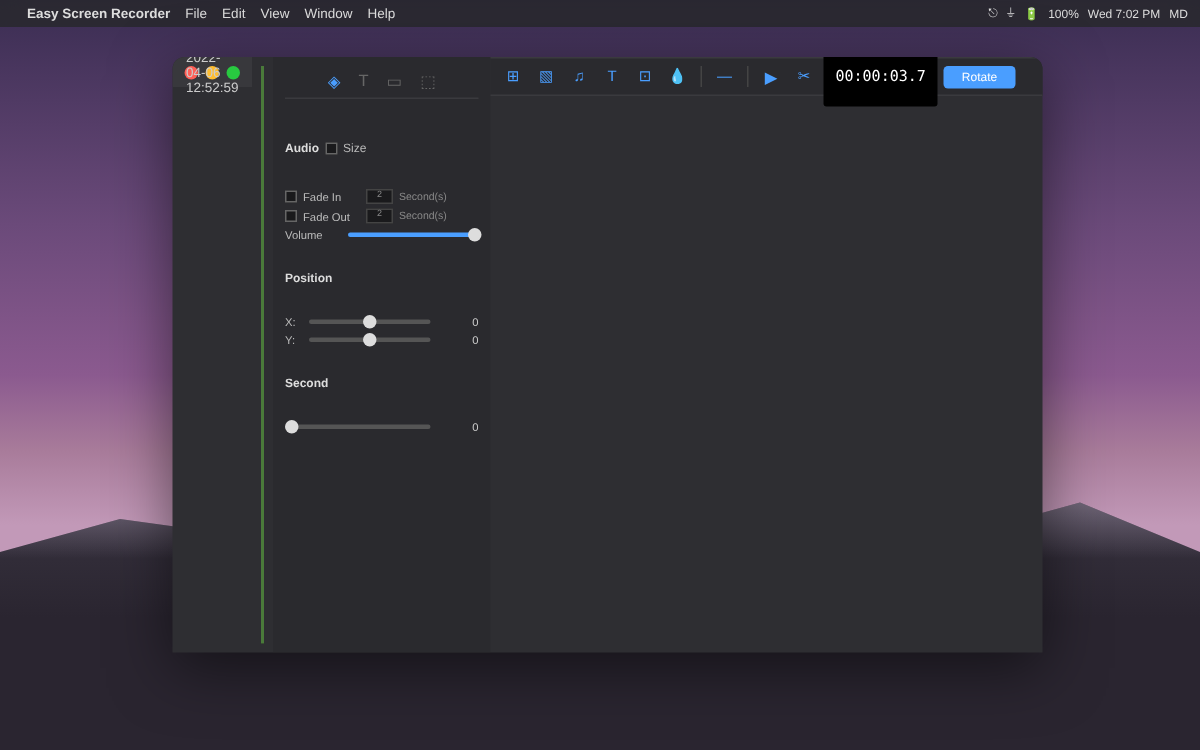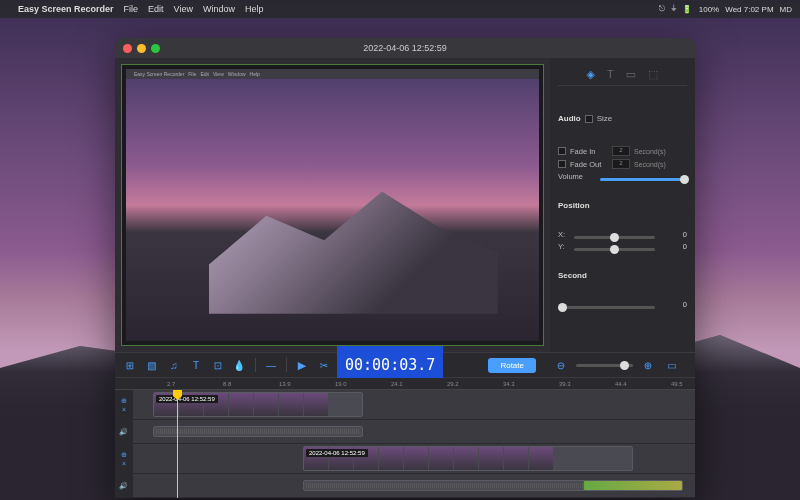--- a/index.html
+++ b/index.html
@@ -5,21 +5,21 @@
 *{margin:0;padding:0;box-sizing:border-box;font-family:-apple-system,BlinkMacSystemFont,sans-serif}
 body{width:800px;height:500px;overflow:hidden;background:linear-gradient(180deg,#3a2d52 0%,#6b4a7a 30%,#8b5a8f 50%,#a87b9a 60%,#c299b8 70%);position:relative}
 .desktop-mountains{position:absolute;bottom:0;left:0;right:0;height:220px;background:linear-gradient(180deg,transparent 0%,#3a3542 20%,#2a2530 60%);clip-path:polygon(0 40%,10% 30%,20% 35%,30% 20%,40% 25%,50% 15%,60% 30%,70% 20%,80% 35%,90% 25%,100% 40%,100% 100%,0 100%)}
 .desktop-mountains::before{content:"";position:absolute;top:0;left:0;right:0;height:60%;background:linear-gradient(180deg,#d4c5d8 0%,#b8a8c0 30%,transparent 70%);opacity:0.6}
 .menubar{position:absolute;top:0;left:0;right:0;height:18px;background:rgba(40,40,45,0.85);display:flex;align-items:center;padding:0 8px;color:#ddd;font-size:9px;backdrop-filter:blur(10px)}
 .menubar .apple{font-size:11px;margin-right:10px}
 .menubar .app-name{font-weight:600;margin-right:10px}
 .menubar .menu-item{margin-right:10px;cursor:pointer}
 .menubar .right{margin-left:auto;display:flex;gap:6px;align-items:center}
 .menubar .right span{font-size:8px}
-.window{position:absolute;top:38px;left:115px;width:580px;height:460px;background:#2e2e32;border-radius:8px 8px 0 0;box-shadow:0 10px 40px rgba(0,0,0,0.5);display:flex;flex-direction:column;overflow:hidden}
+.window{position:absolute;top:38px;left:115px;width:580px;height:397px;background:#2e2e32;border-radius:8px 8px 0 0;box-shadow:0 10px 40px rgba(0,0,0,0.5);display:flex;flex-direction:row;overflow:hidden}
 .titlebar{height:20px;background:#38383c;display:flex;align-items:center;padding:0 8px;position:relative}
 .traffic{display:flex;gap:5px}
 .traffic div{width:9px;height:9px;border-radius:50%}
 .tl-close{background:#ff5f57}.tl-min{background:#ffbd2e}.tl-max{background:#28c940}
 .title{position:absolute;left:50%;transform:translateX(-50%);font-size:9px;color:#ccc}
 .main-row{display:flex;flex:1;min-height:0}
 .preview-col{flex:1;display:flex;flex-direction:column;padding:6px}
 .preview{flex:1;background:#1a1a1c;border:1px solid #4a7a3a;position:relative;overflow:hidden}
 .preview-inner{position:absolute;inset:4px;background:linear-gradient(180deg,#4a3d6a 0%,#8b5a8f 35%,#c47a9a 50%,#3a3540 60%,#2a2530 100%)}
 .preview-inner::after{content:"";position:absolute;top:45%;left:20%;right:10%;height:45%;background:linear-gradient(135deg,#b8a8c0 0%,#8a7a90 30%,#3a3540 70%);clip-path:polygon(0 60%,20% 20%,40% 40%,60% 0%,80% 30%,100% 50%,100% 100%,0 100%)}
@@ -28,31 +28,31 @@
 .panel-tabs{display:flex;gap:12px;justify-content:center;margin-bottom:8px;padding:4px 0;border-bottom:1px solid #3a3a3e}
 .panel-tabs span{font-size:11px;color:#666;cursor:pointer}
 .panel-tabs .active{color:#4a9eff}
 .panel-section{margin-bottom:8px}
 .panel-row{display:flex;align-items:center;margin:3px 0;gap:4px}
 .panel-label{width:38px;font-size:7.5px}
 .panel-head{font-size:8px;font-weight:600;color:#ddd;margin:20px 0}
 .checkbox{width:8px;height:8px;border:1px solid #666;background:#1a1a1c}
 .num-input{width:18px;height:10px;background:#1a1a1c;border:1px solid #444;color:#888;font-size:6px;text-align:center}
 .unit{font-size:7px;color:#888}
-.slider-row{display:flex;align-items:flex-end;gap:4px;margin:3px 0}
+.slider-row{display:flex;align-items:center;gap:4px;margin:3px 0}
 .slider-label{width:12px;font-size:7.5px}
 .slider{flex:1;height:3px;background:#4a9eff;position:relative;border-radius:2px}
 .slider.gray{background:#555}
 .slider-thumb{position:absolute;width:9px;height:9px;background:#ddd;border-radius:50%;top:-3px;cursor:pointer}
 .val{width:28px;text-align:right;font-size:7.5px;color:#ccc}
 .toolbar{height:26px;background:#2a2a2e;display:flex;align-items:center;padding:0 6px;gap:4px;border-top:1px solid #3a3a3e;border-bottom:1px solid #3a3a3e}
 .tool-btn{width:18px;height:18px;display:flex;align-items:center;justify-content:center;color:#4a9eff;font-size:10px;cursor:pointer}
 .tool-sep{width:1px;height:14px;background:#444;margin:0 2px}
 .play-btn{color:#4a9eff;font-size:11px}
-.time-display{background:#1d4ed8;color:#fff;font-size:15px;padding:14px 8px;font-family:monospace;border-radius:2px}
+.time-display{background:#000000;color:#fff;font-size:10px;padding:14px 8px;font-family:monospace;border-radius:2px}
 .export-btn{margin-left:auto;background:#4a9eff;color:#fff;font-size:8px;padding:3px 12px;border-radius:3px;cursor:pointer;margin-right:4px}
 .zoom-area{width:145px;display:flex;align-items:center;padding:0 8px;gap:6px}
 .zoom-slider{flex:1;height:3px;background:#555;position:relative;border-radius:2px}
 .timeline{flex:0 0 120px;background:#2e2e32;display:flex;flex-direction:column;overflow:hidden}
 .ruler{height:18px;background:#2a2a2e;position:relative;font-size:6px;color:#888;border-bottom:1px solid #444}
 .ruler-mark{position:absolute;top:3px}
 .playhead{position:absolute;top:0;bottom:0;width:1px;background:#ffcc00;left:62px;z-index:5}
 .playhead::before{content:"";position:absolute;top:0;left:-4px;width:9px;height:10px;background:#ffcc00;clip-path:polygon(0 0,100% 0,100% 60%,50% 100%,0 60%)}
 .tracks{flex:1;position:relative;background:#333339}
 .track{height:24px;border-bottom:1px solid #2a2a2e;position:relative;display:flex}

